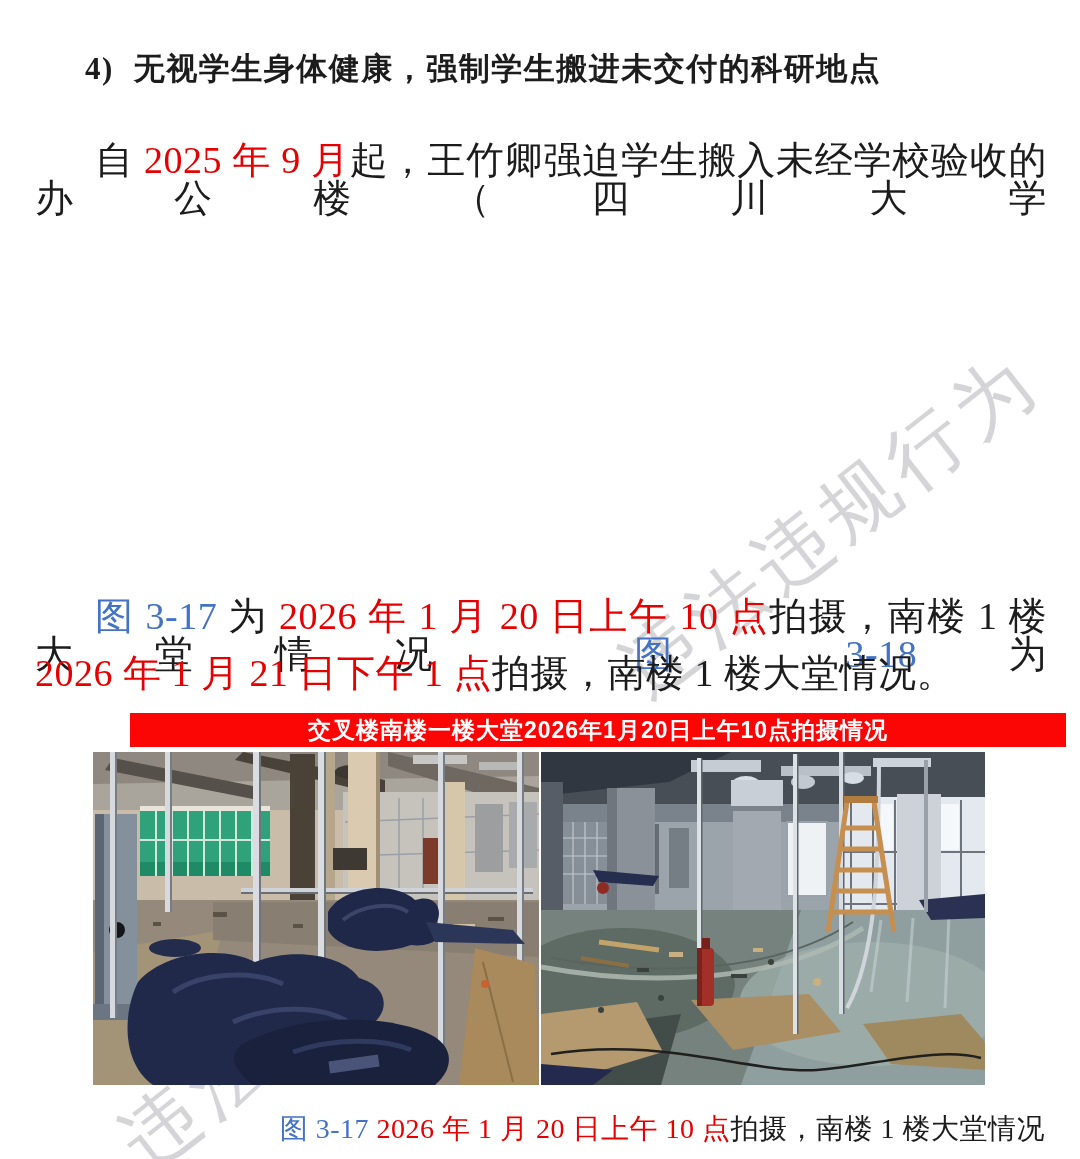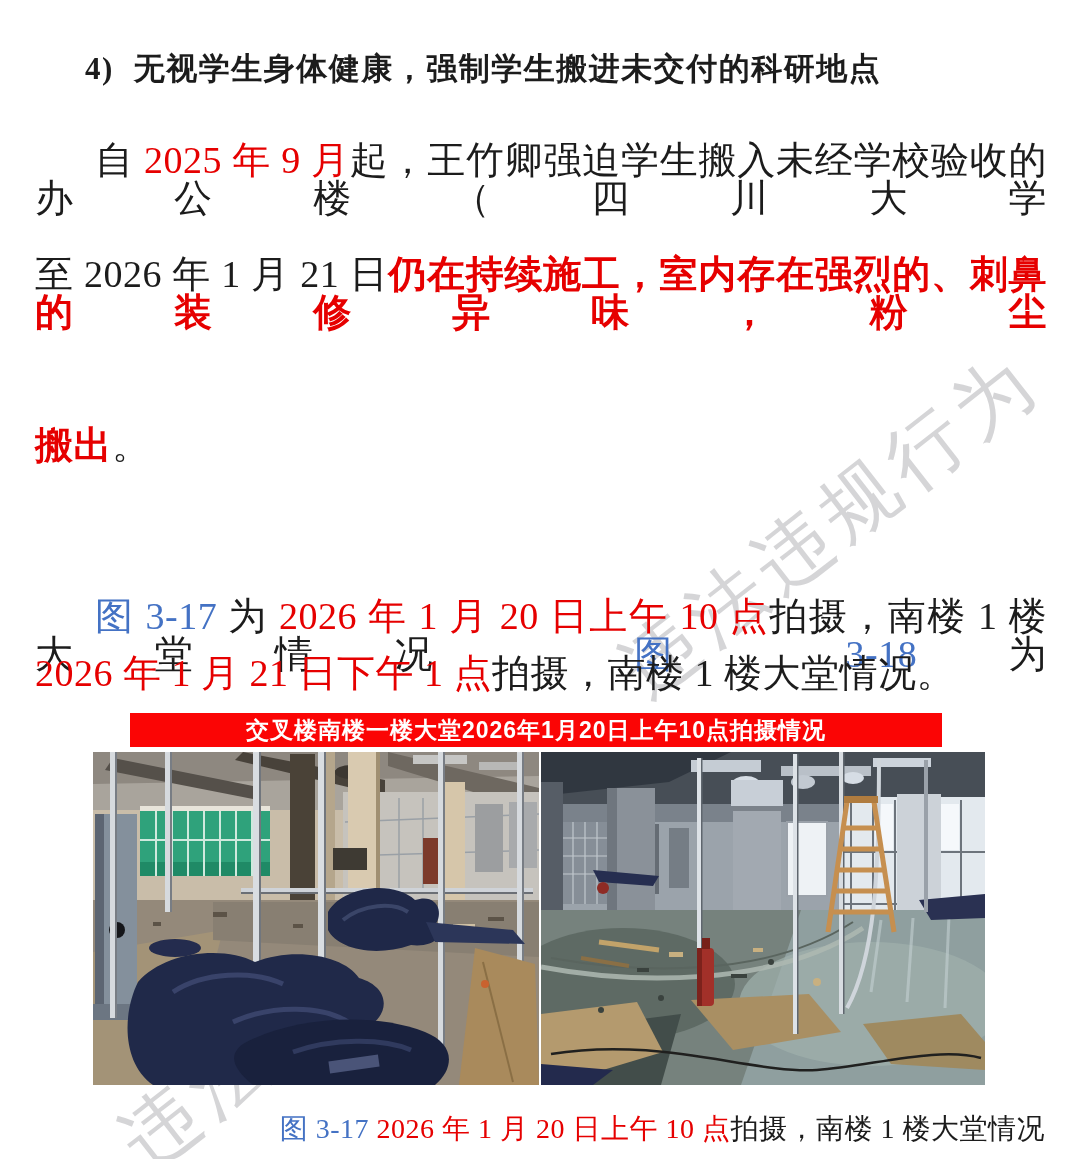--- a/index.html
+++ b/index.html
@@ -16,21 +16,21 @@
   .heading span + span{margin-left:20px;}
   
   .bl{position:absolute;left:35px;right:33px;z-index:3;font-size:38px;line-height:38px;
       letter-spacing:0.5px;}
   .jt{text-align:justify;text-align-last:justify;}
   .ind{text-indent:60px;}
   .red{color:var(--red);}
   .redb{color:var(--red);font-weight:bold;}
   .blue{color:var(--blue);}
   
-  .banner{position:absolute;left:130px;top:713px;width:812px;height:34px;z-index:4;
+  .banner{position:absolute;left:130px;top:713px;width:936px;height:34px;z-index:4;
           background:var(--banner);color:#fff;display:flex;align-items:center;justify-content:center;
           font-family:"Liberation Sans","DejaVu Sans",sans-serif;font-weight:bold;font-size:23px;letter-spacing:1px;}
   
   .photos{position:absolute;left:93px;top:752px;width:892px;height:333px;z-index:4;display:flex;}
   .phL{width:446px;height:333px;display:block;margin-right:2px;}
   .phR{width:444px;height:333px;display:block;}
   
   .caption{position:absolute;left:135px;right:35px;top:1110px;z-index:3;
            font-size:28px;text-align:right;letter-spacing:0.5px;}
 </style>
@@ -38,22 +38,20 @@
 <body>
 
 <div class="page">
 
   <div class="wm wm1">违法违规行为</div>
   <div class="wm wm2">违法违规行为</div>
 
   <h1 class="heading"><span>4)</span><span>无视学生身体健康，强制学生搬进未交付的科研地点</span></h1>
 
   <div class="bl jt ind" style="top:141px"><span>自 </span><span class="red">2025 年 9 月</span><span>起，王竹卿强迫学生搬入未经学校验收的办公楼（四川大学</span></div>
-  <div class="bl jt" style="top:255px"><span>至 2026 年 1 月 21 日</span><span class="redb">仍在持续施工，室内存在强烈的、刺鼻的装修异味，粉尘</span></div>
-  <div class="bl" style="top:426px"><span class="redb">搬出</span><span>。</span></div>
   <div class="bl jt ind" style="top:597px"><span class="blue">图 3-17 </span><span>为 </span><span class="red">2026 年 1 月 20 日上午 10 点</span><span>拍摄，南楼 1 楼大堂情况。</span><span class="blue">图 3-18 </span><span>为</span></div>
   <div class="bl" style="top:654px"><span class="red">2026 年 1 月 21 日下午 1 点</span><span>拍摄，南楼 1 楼大堂情况。</span></div>
 
   <div class="banner">交叉楼南楼一楼大堂2026年1月20日上午10点拍摄情况</div>
 
   <div class="photos">
 
     <svg class="phL" viewBox="0 0 446 333" xmlns="http://www.w3.org/2000/svg">
       <rect width="446" height="333" fill="#c9bda9"></rect>
 

